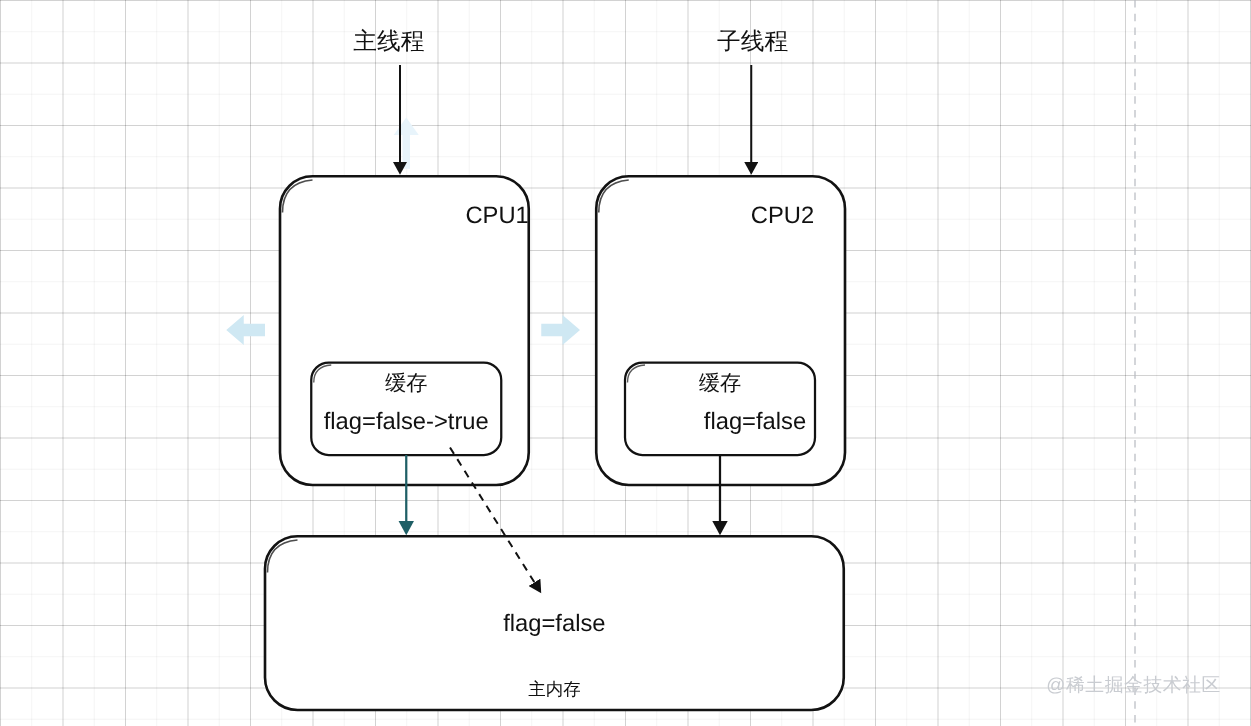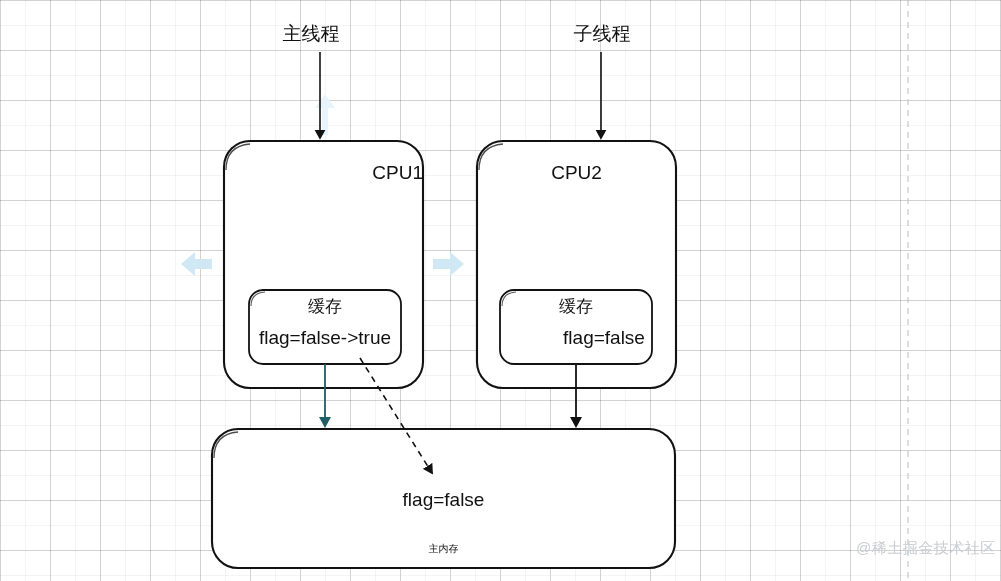--- a/index.html
+++ b/index.html
@@ -53,21 +53,21 @@
   .cache-title {
     font-size: 17px;
   }
   .cache-value {
     font-size: 19px;
   }
   .mem-value {
     font-size: 19px;
   }
   .mem-title {
-    font-size: 10px;
+    font-size: 14px;
   }
   .watermark {
     position: absolute;
     font-size: 15px;
     color: #c9ccd1;
     white-space: nowrap;
     letter-spacing: 0.5px;
   }
 </style>
 </head>
@@ -138,25 +138,25 @@
   <div class="lbl thread-label" style="left:261px; top:23px; width:100px;">主线程</div>
 
   <div class="lbl thread-label" style="left:552px; top:23px; width:100px;">子线程</div>
 
   <div class="lbl cpu-title" style="left:224px; top:162px; width:199px;text-align:right;">CPU1</div>
 
   <div class="lbl cache-title" style="left:249px; top:297px; width:152px;">缓存</div>
 
   <div class="lbl cache-value" style="left:239px; top:327px; width:172px;">flag=false-&gt;true</div>
 
-  <div class="lbl cpu-title" style="left:477px; top:162px; width:199px;">CPU2</div>
+  <div class="lbl cpu-title" style="left:477px; top:162px; width:224px;padding-left:37px;">CPU2</div>
 
   <div class="lbl cache-title" style="left:500px; top:297px; width:152px;">缓存</div>
 
   <div class="lbl cache-value" style="left:500px; top:327px; width:152px;margin-left:28px;">flag=false</div>
 
   <div class="lbl mem-value" style="left:212px; top:489px; width:463px;">flag=false</div>
 
   <div class="lbl mem-title" style="left:212px; top:543px; width:463px;">主内存</div>
 
-  <div class="watermark" style="left:856px; top:539px;text-align:right;">@稀土掘金技术社区</div>
+  <div class="watermark" style="left:837px; top:539px;text-align:right;">@稀土掘金技术社区</div>
 
 </div>
 
 </body></html>

